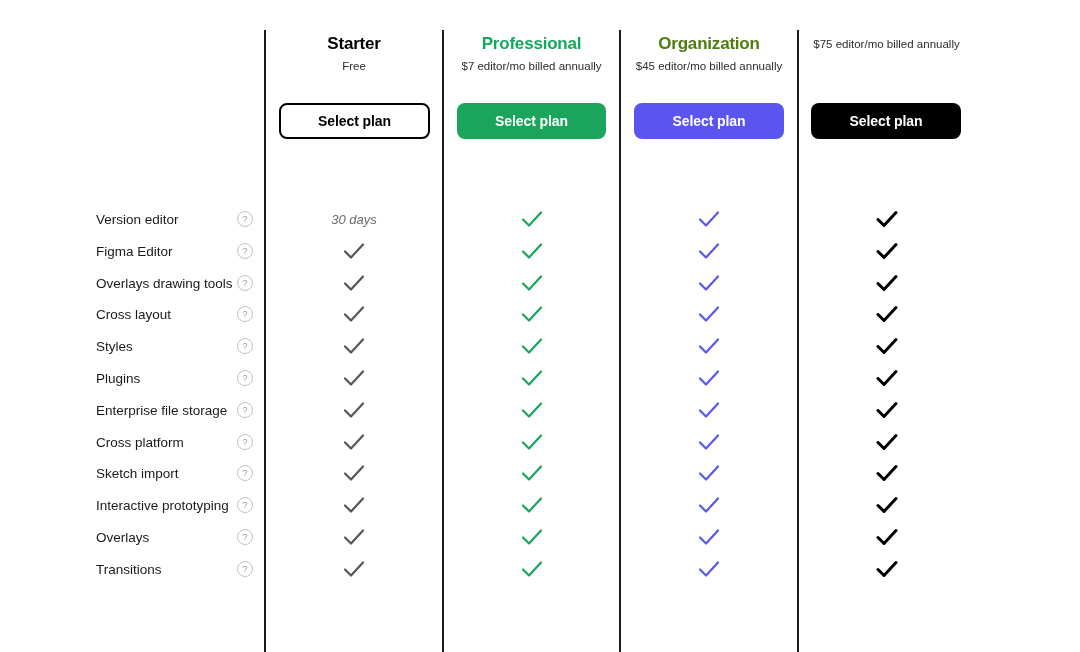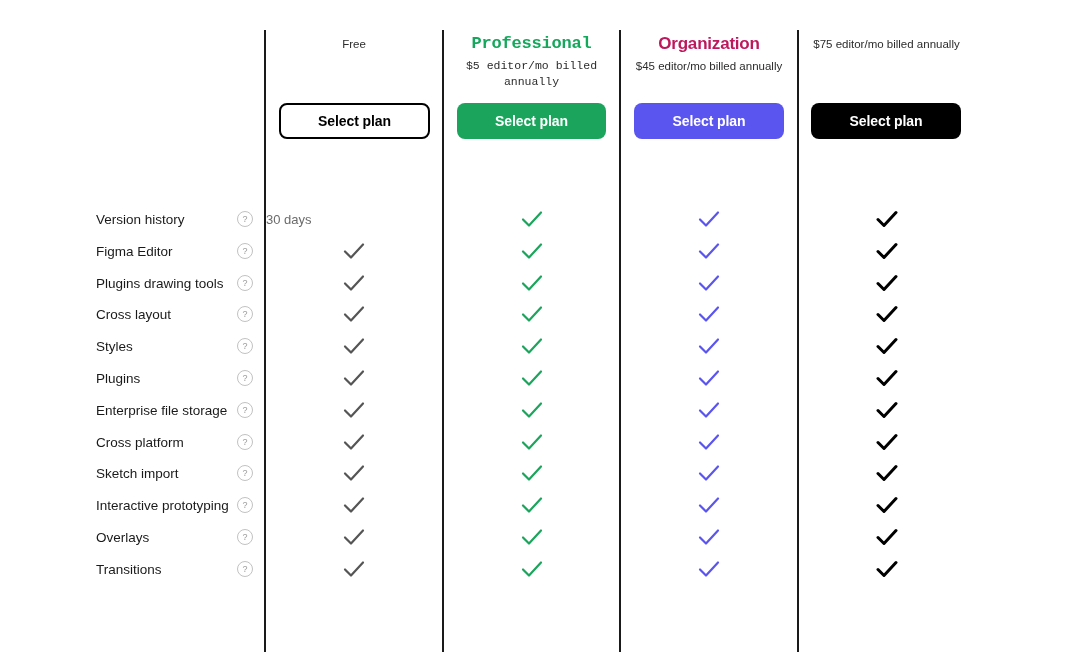--- a/index.html
+++ b/index.html
@@ -17,21 +17,21 @@
     background: #1a1a1a;
   }
 
   
   .plan-head { position: absolute; top: 33px; text-align: center; }
   .plan-name {
     font-size: 17px; font-weight: bold; letter-spacing: -0.2px;
     line-height: 22px; color: #000;
   }
   .plan-name.green  { color: #14a85c; }
-  .plan-name.purple { color: #be185d; }
+  .plan-name.purple { color: #4d7c0f; }
   .plan-price {
     font-size: 11.5px; line-height: 16px; color: #2c2c2c;
     margin-top: 3px; padding: 0 12px;
   }
   .plan-btn {
     position: absolute; top: 103px; height: 36px;
     border-radius: 8px; display: flex; align-items: center;
     justify-content: center; font-size: 14px; font-weight: bold;
     letter-spacing: -0.1px; cursor: pointer; user-select: none;
   }
@@ -57,59 +57,60 @@
   .help-icon {
     position: absolute; left: 237px; top: 50%;
     transform: translateY(-50%);
     width: 16px; height: 16px; border-radius: 50%;
     border: 1px solid #c2c2c2; color: #9a9a9a;
     font-size: 9px; line-height: 14px; text-align: center;
     cursor: pointer;
   }
   .cell {
     position: absolute; top: 50%; transform: translateY(-50%);
-    font-size: 13px; color: #6b6b6b;
+    text-align: center; font-size: 13px; color: #6b6b6b; font-style: italic;
   }
   .cell svg { display: block; margin: 0 auto; }
 </style>
 </head>
 <body>
 
 <div id="page">
 
   <div class="divider" style="left:264px"></div>
   <div class="divider" style="left:442px"></div>
   <div class="divider" style="left:619px"></div>
   <div class="divider" style="left:797px"></div>
 
   <div id="plan-headers">
       <div class="plan-head" style="left: 266px; width: 176px;">
+        <div class="plan-name">Starter</div>
         <div class="plan-price">Free</div>
       </div>
       <div class="plan-btn outline" style="left: 279px; width: 151px;">Select plan</div>
-      <div class="plan-head" style="left: 444px; width: 175px; font-family: Liberation Mono, monospace;">
+      <div class="plan-head" style="left: 444px; width: 175px;">
         <div class="plan-name green">Professional</div>
-        <div class="plan-price">$5 editor/mo billed annually</div>
+        <div class="plan-price">$7 editor/mo billed annually</div>
       </div>
       <div class="plan-btn green" style="left: 457px; width: 149px;">Select plan</div>
       <div class="plan-head" style="left: 621px; width: 176px;">
         <div class="plan-name purple">Organization</div>
         <div class="plan-price">$45 editor/mo billed annually</div>
       </div>
       <div class="plan-btn purple" style="left: 634px; width: 150px;">Select plan</div>
       <div class="plan-head" style="left: 799px; width: 175px;">
         <div class="plan-price">$75 editor/mo billed annually</div>
       </div>
       <div class="plan-btn black" style="left: 811px; width: 150px;">Select plan</div>
     </div>
 
 
   <div id="feature-rows">
       <div class="row" style="top: 203px;">
-        <div class="row-label">Version history</div>
+        <div class="row-label">Version editor</div>
         <div class="help-icon">?</div>
         <div class="cell" style="left: 266px; width: 176px;">30 days</div>
         <div class="cell" style="left: 444px; width: 175px;">
           <svg width="22" height="18" viewBox="0 0 22 18" fill="none">
             <path d="M2 9.5 L8 15.5 L20 2.5" stroke="#1ba55c" stroke-width="2.2" stroke-linecap="round" stroke-linejoin="round"></path>
           </svg>
         </div>
         <div class="cell" style="left: 621px; width: 176px;">
           <svg width="22" height="18" viewBox="0 0 22 18" fill="none">
             <path d="M2 9.5 L8 15.5 L20 2.5" stroke="#5b55f0" stroke-width="2.2" stroke-linecap="round" stroke-linejoin="round"></path>
@@ -139,21 +140,21 @@
             <path d="M2 9.5 L8 15.5 L20 2.5" stroke="#5b55f0" stroke-width="2.2" stroke-linecap="round" stroke-linejoin="round"></path>
           </svg>
         </div>
         <div class="cell" style="left: 799px; width: 175px;">
           <svg width="22" height="18" viewBox="0 0 22 18" fill="none">
             <path d="M2 9.5 L8 15.5 L20 2.5" stroke="#000000" stroke-width="3" stroke-linecap="round" stroke-linejoin="round"></path>
           </svg>
         </div>
       </div>
       <div class="row" style="top: 266.6px;">
-        <div class="row-label">Plugins drawing tools</div>
+        <div class="row-label">Overlays drawing tools</div>
         <div class="help-icon">?</div>
         <div class="cell" style="left: 266px; width: 176px;">
           <svg width="22" height="18" viewBox="0 0 22 18" fill="none">
             <path d="M2 9.5 L8 15.5 L20 2.5" stroke="#555555" stroke-width="2.2" stroke-linecap="round" stroke-linejoin="round"></path>
           </svg>
         </div>
         <div class="cell" style="left: 444px; width: 175px;">
           <svg width="22" height="18" viewBox="0 0 22 18" fill="none">
             <path d="M2 9.5 L8 15.5 L20 2.5" stroke="#1ba55c" stroke-width="2.2" stroke-linecap="round" stroke-linejoin="round"></path>
           </svg>

